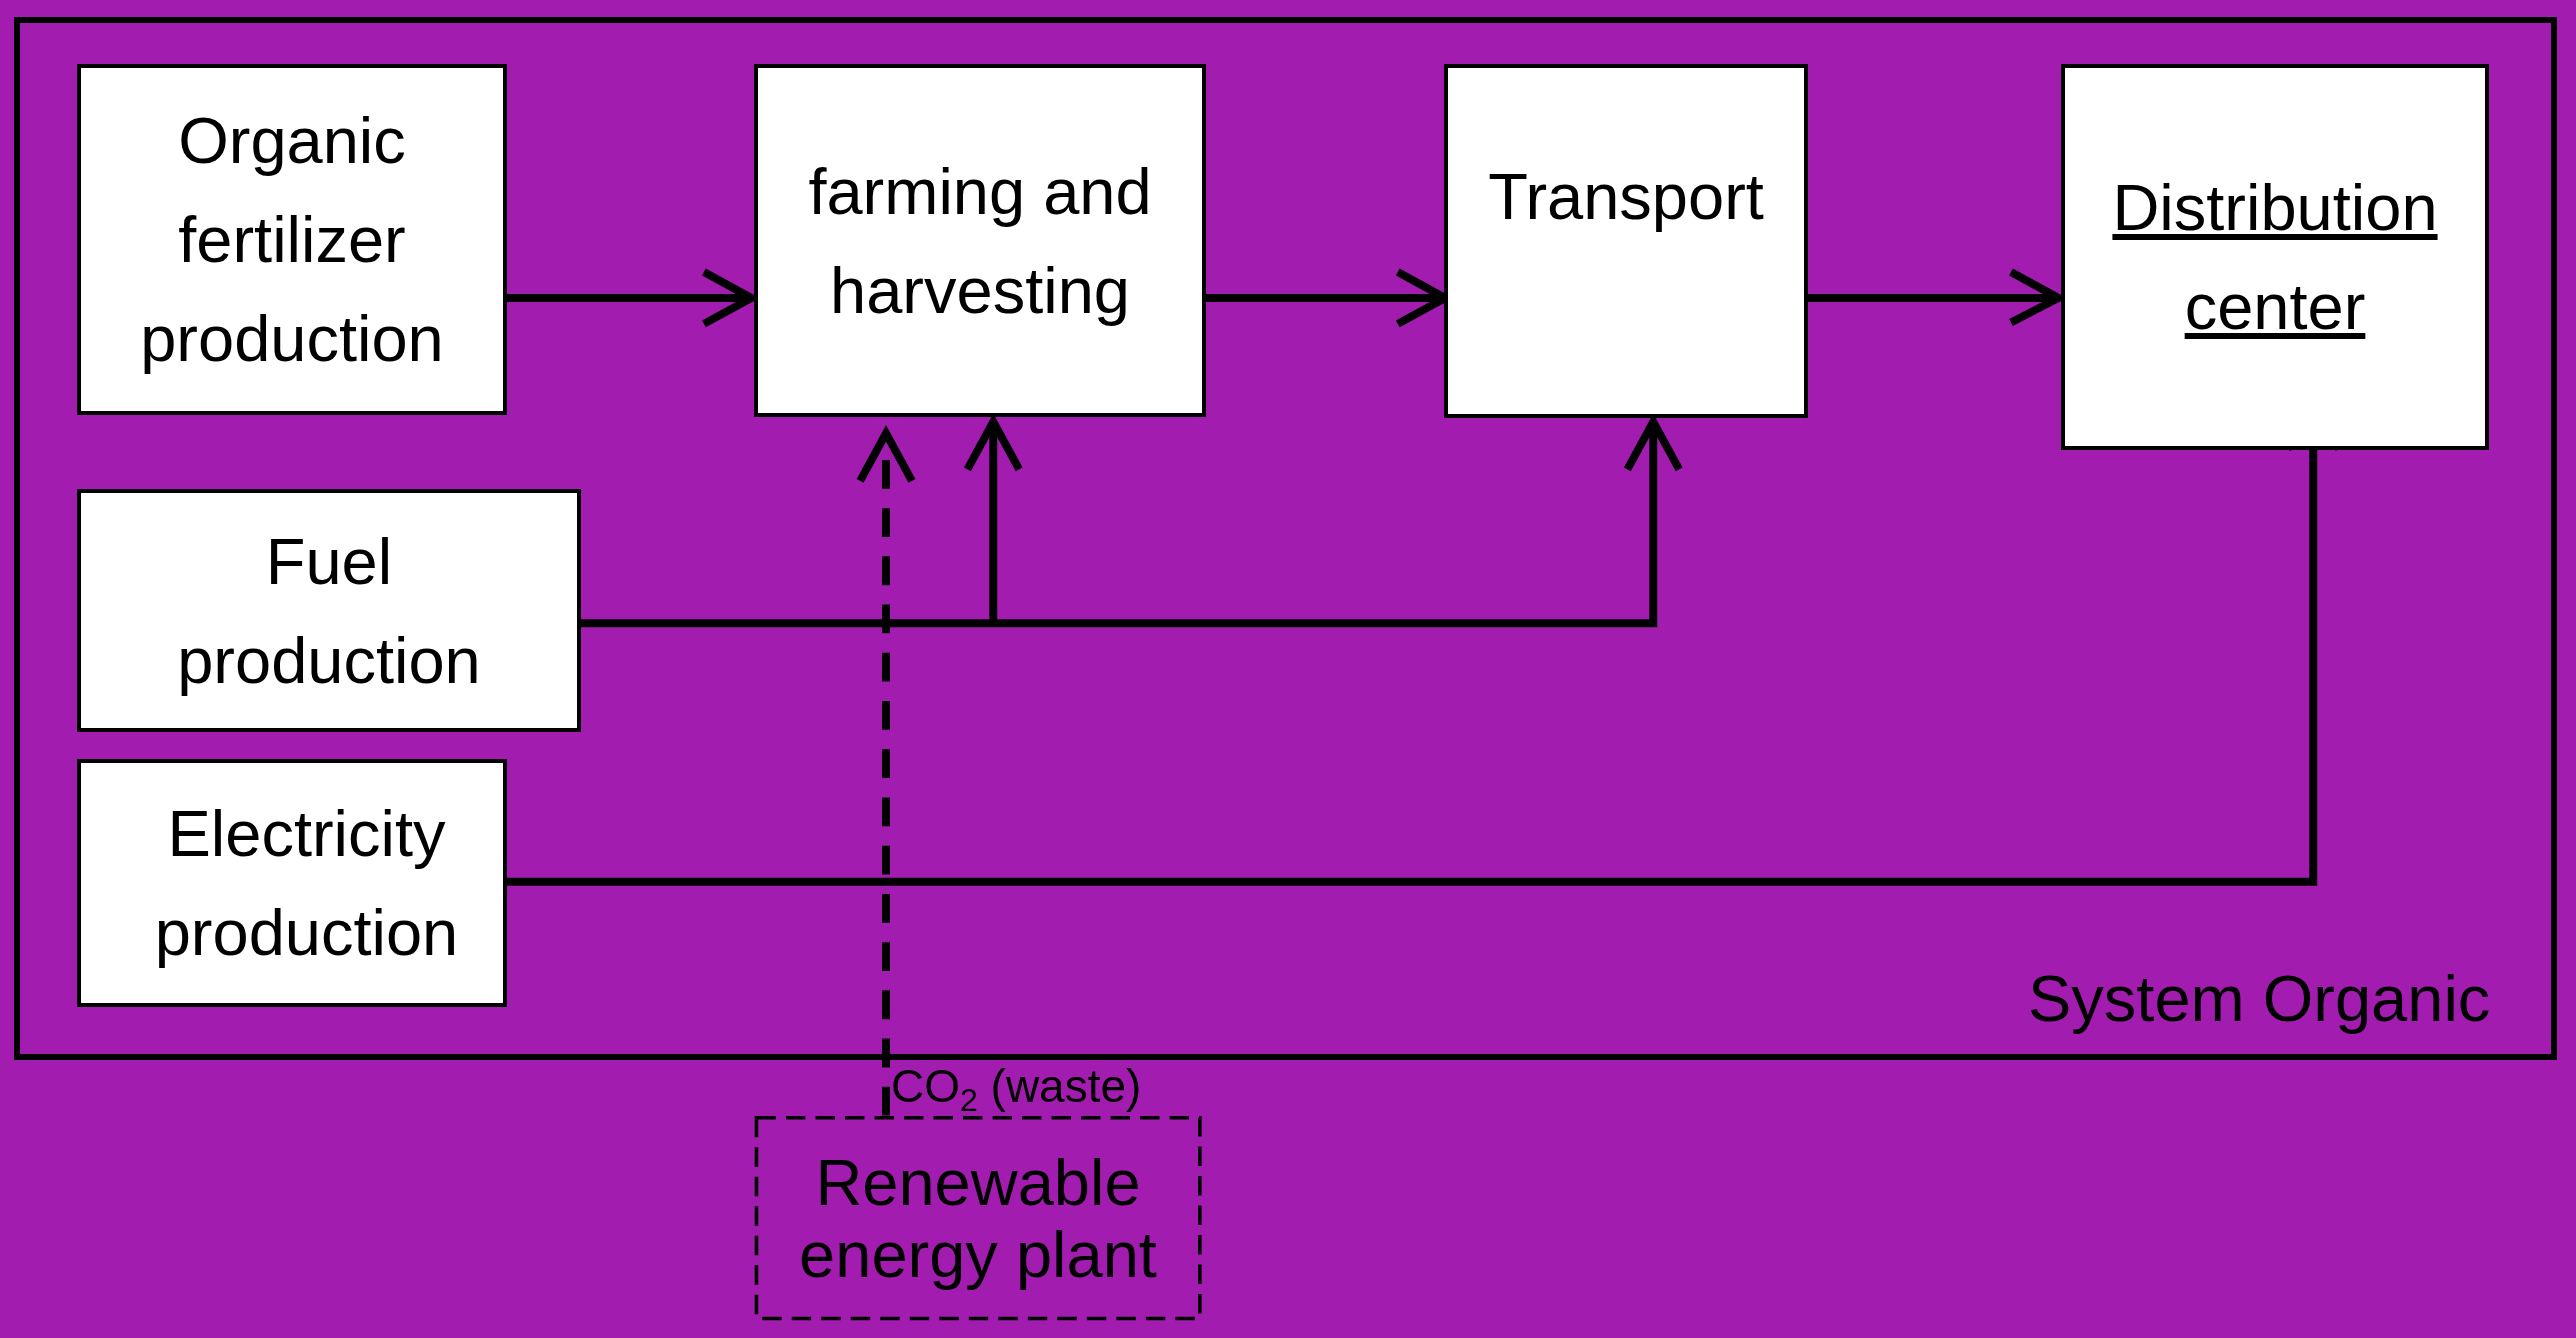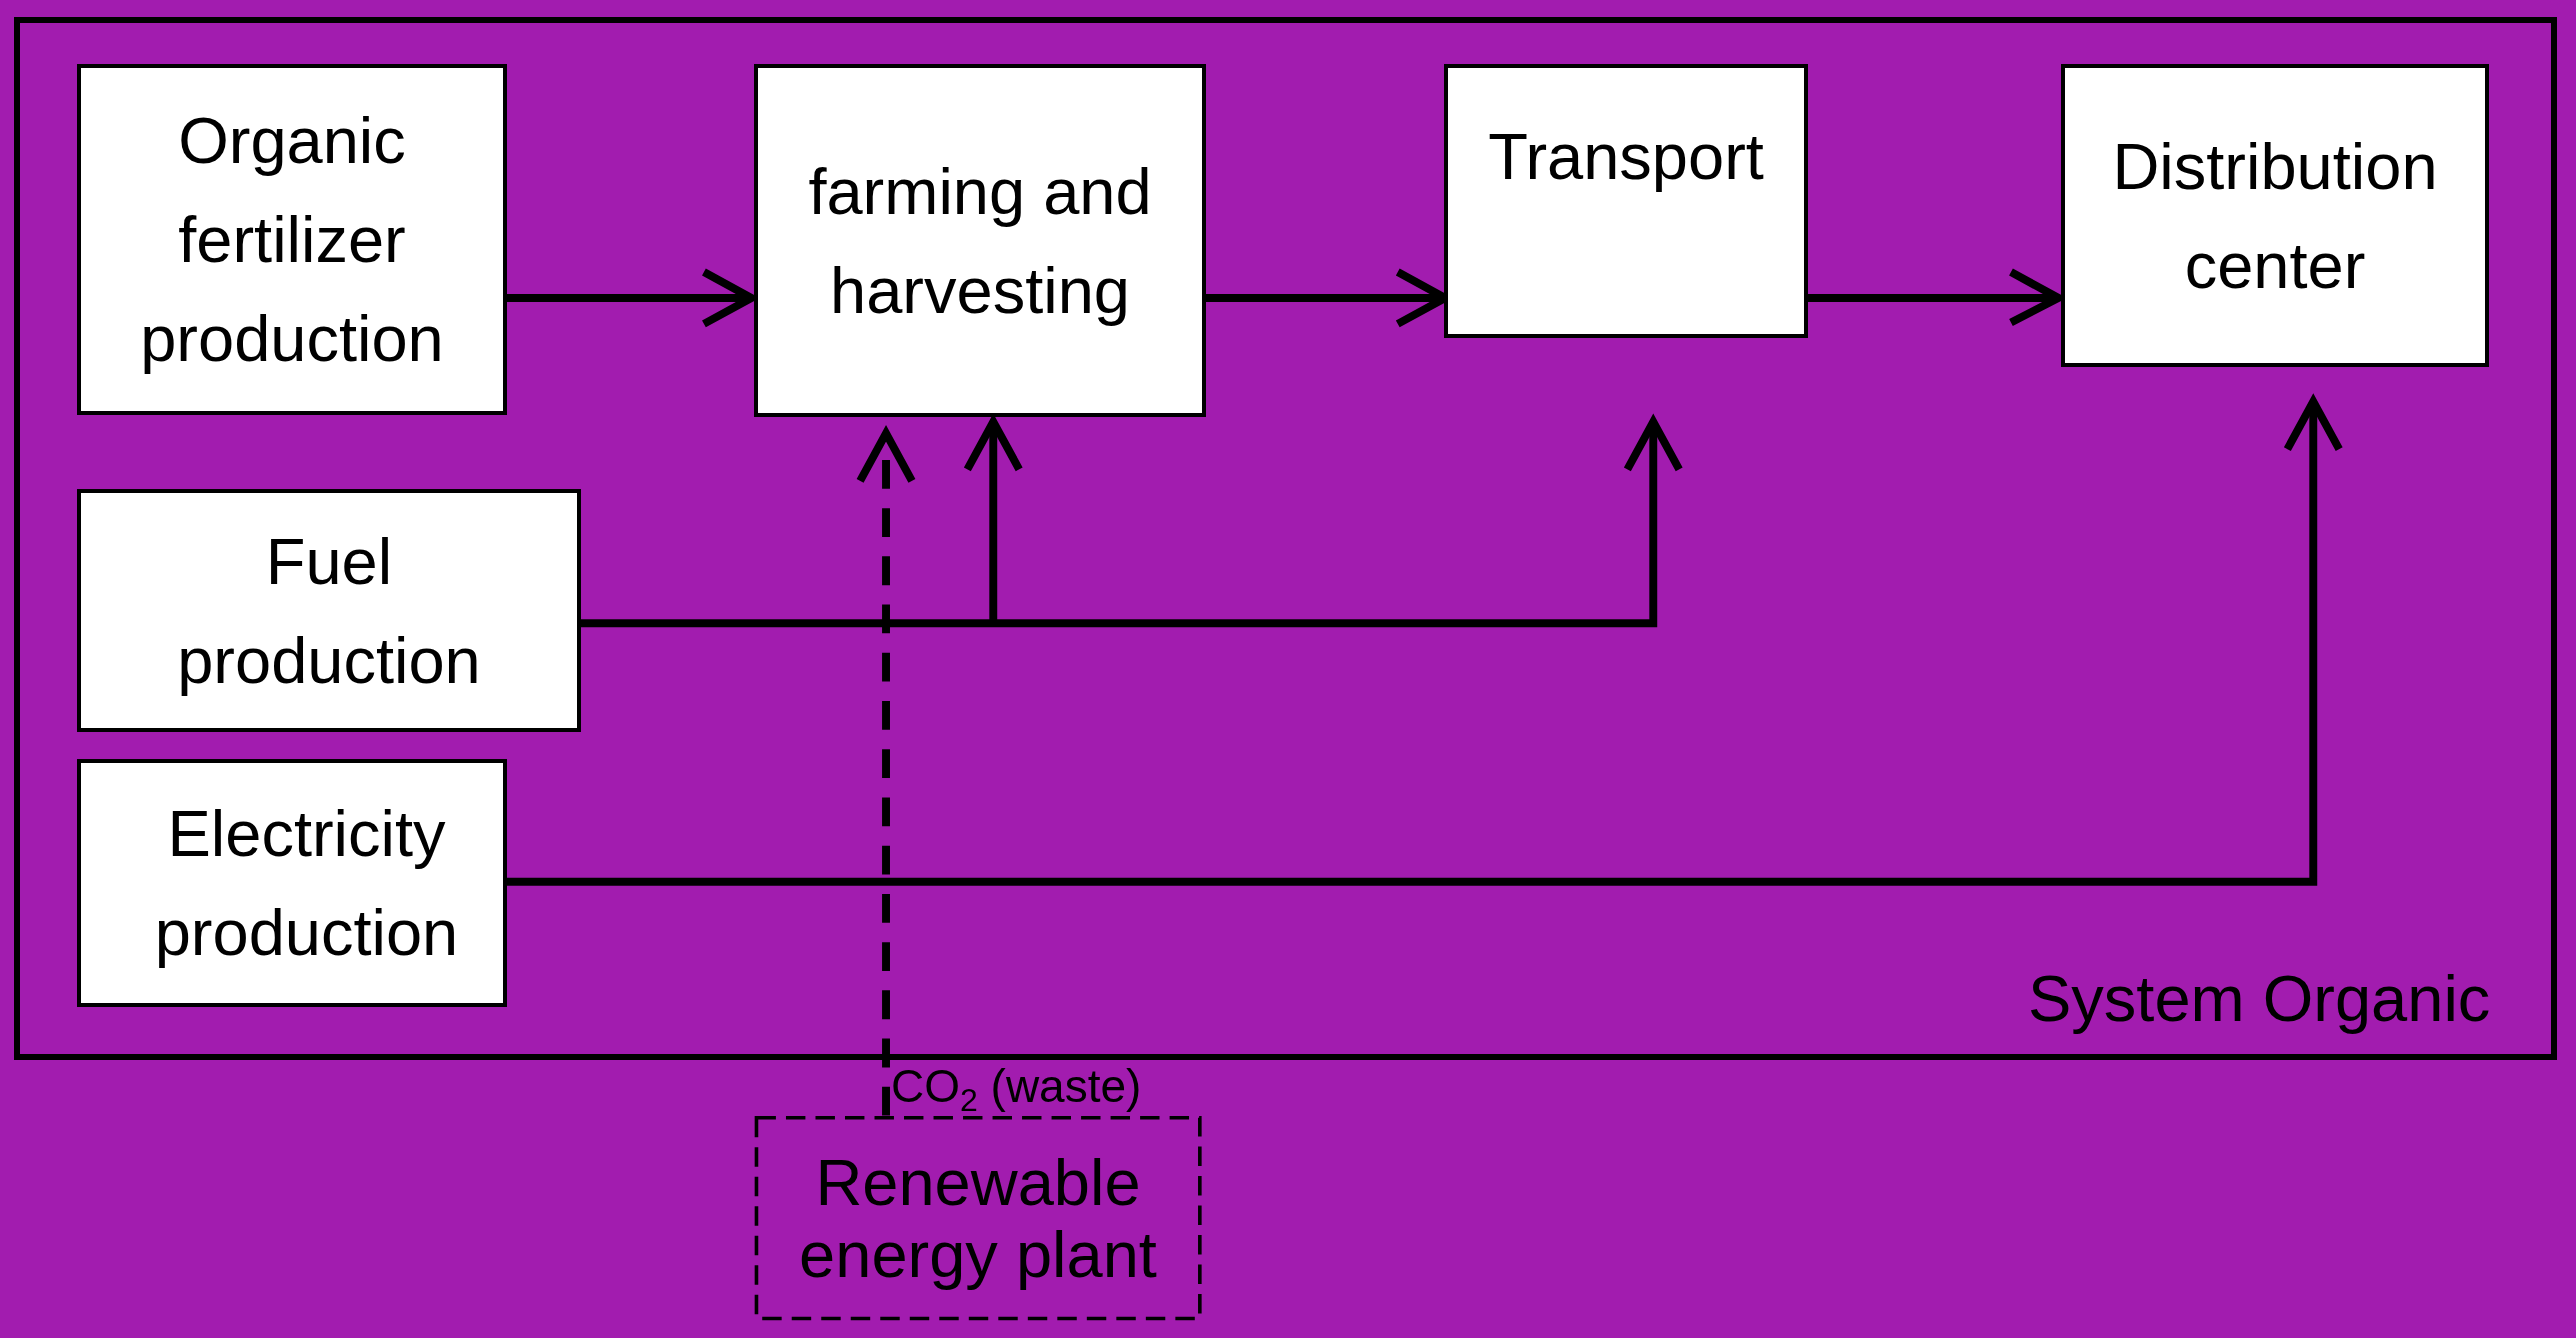--- a/index.html
+++ b/index.html
@@ -47,23 +47,23 @@
     text-align: center;
     z-index: 2;
     font-size: 65px;
   }
   .node .tline {
     line-height: 99px;
     white-space: nowrap;
   }
   .node-organic      { left: 77px;  top: 64px;   width: 430px; height: 351px; }
   .node-spinach      { left: 754px; top: 64px;   width: 452px; height: 353px; }
-  .node-transport    { left: 1444px; top: 64px;   width: 364px; height: 274px; }
+  .node-transport    { left: 1444px; top: 64px;   width: 364px; height: 354px; }
   .node-transport .tline { transform: translateY(-45px); }
-  .node-distribution { left: 2061px; top: 64px;   width: 428px; height: 303px; }
+  .node-distribution { left: 2061px; top: 64px;   width: 428px; height: 386px; text-decoration: underline; }
   .node-fuel         { left: 77px;  top: 489px;  width: 504px; height: 243px; }
   .node-electricity  { left: 77px;  top: 759px; width: 430px; height: 248px; padding-left: 29px; }
   .node-renewable {
     position: absolute;
     left: 754px; top: 1116px; width: 448px; height: 205px;
     border: none;
     background: transparent;
     display: flex;
     flex-direction: column;
     align-items: center;

